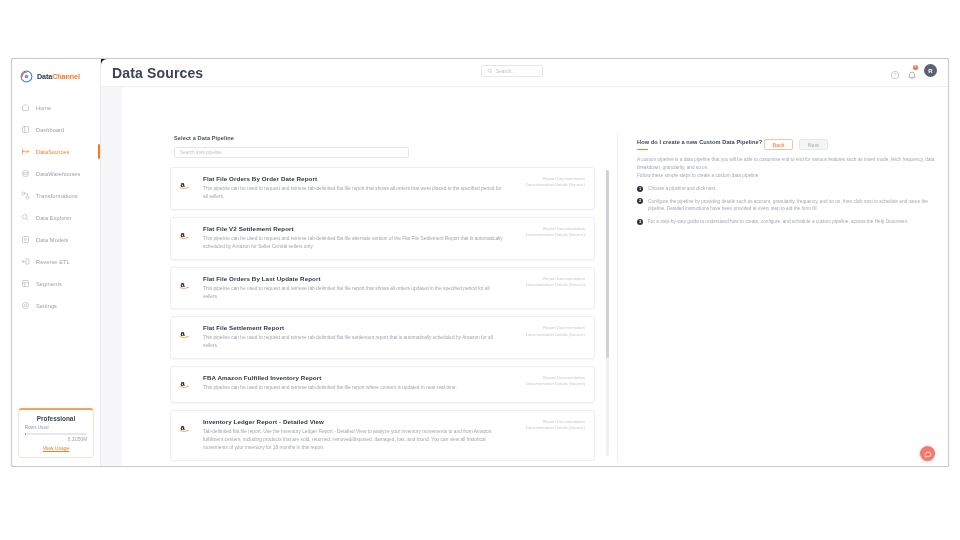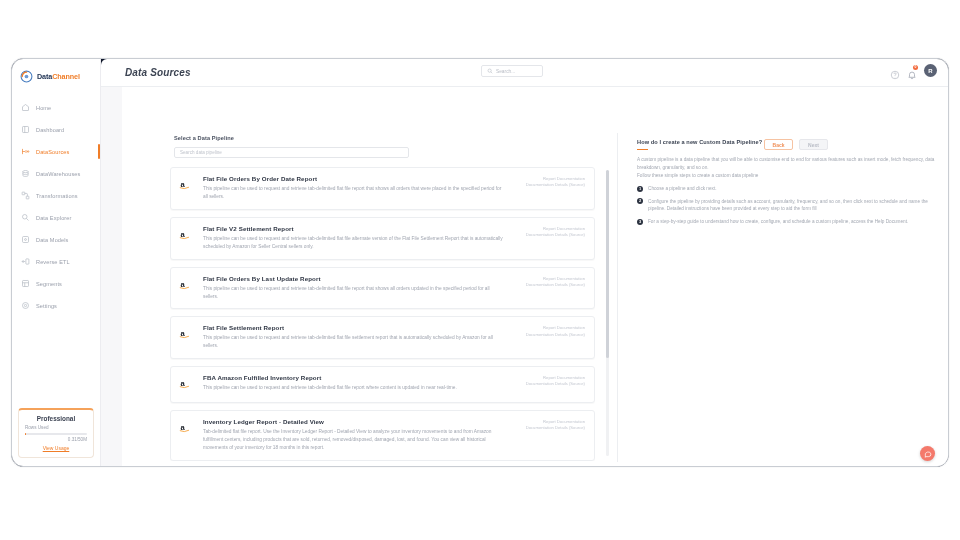--- a/index.html
+++ b/index.html
@@ -10,21 +10,21 @@
     overflow: hidden;
   }
 
   
   #app-frame {
     position: absolute;
     left: 11px; top: 58px;
     width: 938px; height: 409px;
     background: #0f172a;
     border: 1px solid #c9cdd3;
-    border-radius: 12px;
+    border-radius: 2px;
     overflow: hidden;
     box-shadow: 0 0 0 1px rgba(0,0,0,0.02);
   }
 
   
   #sidebar {
     position: absolute; left: 0; top: 0;
     width: 89px; height: 100%;
     background: #ffffff;
     border-right: 1px solid #ececf0;
@@ -78,21 +78,21 @@
   #plan-link { font-size: 5px; color: #f07d28; text-decoration: underline; cursor: pointer; }
 
   
   #topbar {
     position: absolute; left: 89px; top: 0; right: 0; height: 28px;
     background: #ffffff;
     border-bottom: 1px solid #eceef1;
     border-top-left-radius: 6px;
     display: flex; align-items: center;
   }
-  #page-title { font-size: 10px; font-weight: 700; color: #3c4453; margin-left: 24px; letter-spacing: 0.15px; font-style: italic; }
+  #page-title { font-size: 14px; font-weight: 700; color: #3c4453; margin-left: 11px; letter-spacing: 0.15px; }
   #topbar-search {
     position: absolute; left: 380px; top: 6px;
     width: 62px; height: 12px;
     border: 1px solid #e4e6ea; border-radius: 2px;
     display: flex; align-items: center; gap: 3px; padding-left: 5px;
     background: #fff;
   }
   #topbar-search .ph { font-size: 4.8px; color: #b9bdc6; }
   #topbar-right {
     position: absolute; right: 11px; top: 5px;

